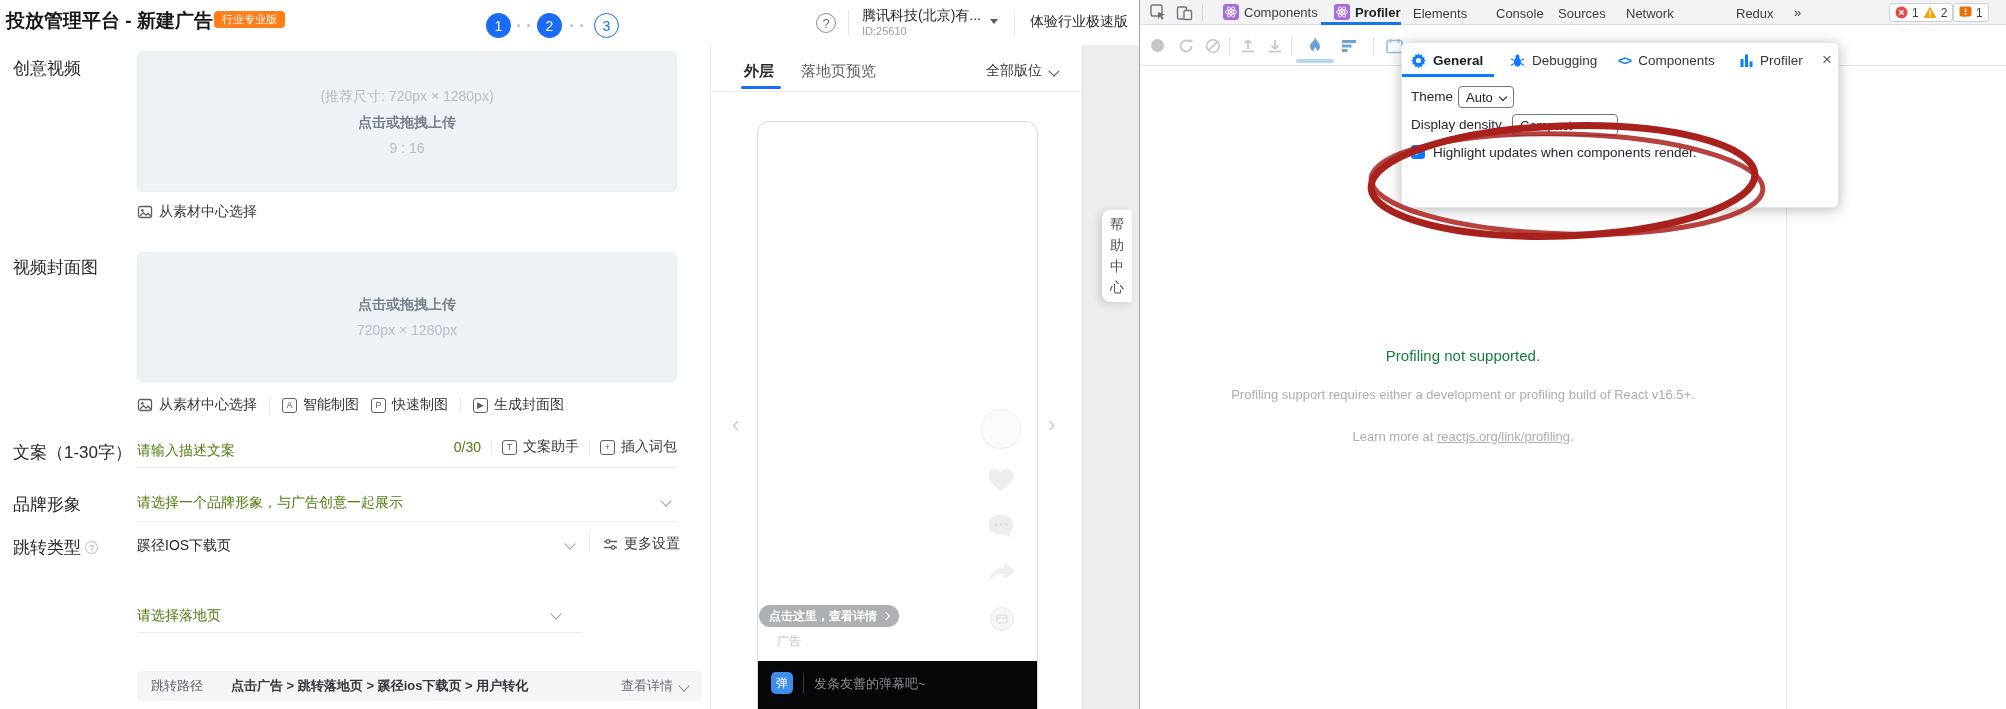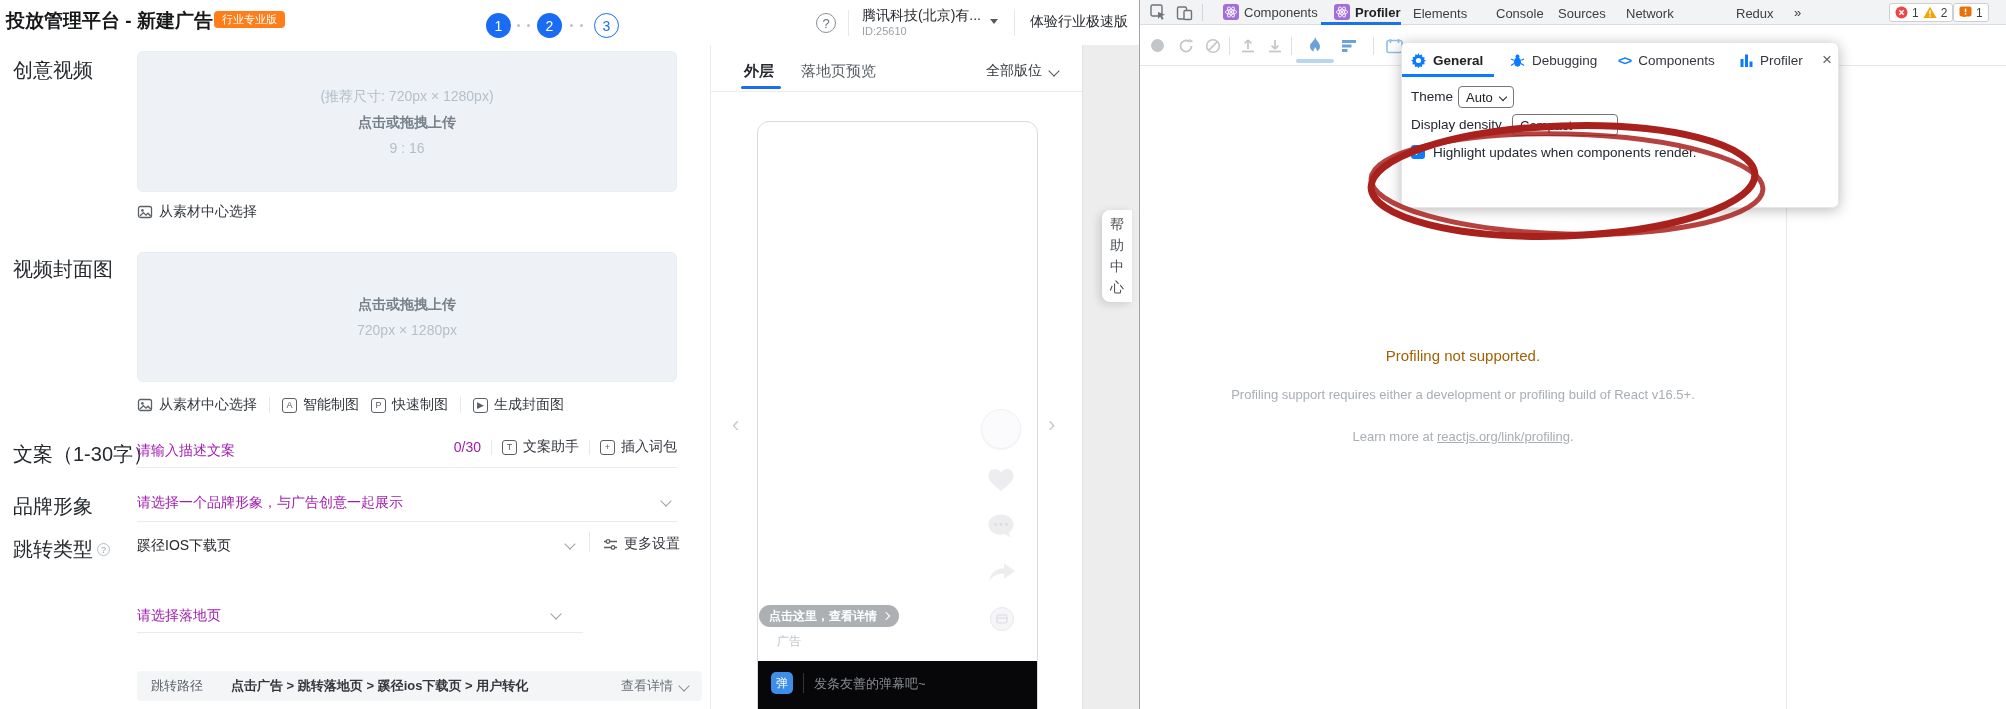--- a/index.html
+++ b/index.html
@@ -12,25 +12,25 @@
   .app-title{font-size:19px;font-weight:700;color:#17181a;}
   .badge{background:#ff7e1a;color:#fff;font-size:11px;border-radius:4px;padding:3px 8px;line-height:1;}
   .step-c{width:25px;height:25px;border-radius:50%;font-size:14px;display:flex;align-items:center;justify-content:center;}
   .step-on{background:#1a6cf5;color:#fff;}
   .step-off{background:#fff;color:#1a6cf5;border:1.5px solid #1a6cf5;}
   .step-dots{display:flex;gap:7px;}
   .step-dots i{width:3px;height:3px;border-radius:50%;background:#bac3cd;}
   .vsep{width:1px;background:#e6e8ec;}
   .qicon{width:20px;height:20px;border-radius:50%;border:1.5px solid #8a9099;color:#6a7076;font-size:13px;display:flex;align-items:center;justify-content:center;}
   .caret{width:0;height:0;border-left:4px solid transparent;border-right:4px solid transparent;border-top:5px solid #555a60;}
-  .lbl{font-size:20px;color:#26292e;}
+  .lbl{font-size:17px;color:#26292e;}
   .upload{background:#eef2f6;border:1px solid #e9eef3;border-radius:6px;display:flex;flex-direction:column;align-items:center;justify-content:center;gap:8px;}
   .hint{font-size:14px;color:#b6bec7;}
   .hint-b{font-size:14px;font-weight:600;color:#788089;}
-  .ph-txt{font-size:14px;color:#a21caf;}
+  .ph-txt{font-size:14px;color:#4d7c0f;}
   .val-txt{font-size:14px;color:#26292e;}
   .tool-link{font-size:14px;color:#33373d;display:flex;align-items:center;gap:6px;}
   .sq{width:15px;height:15px;border:1.2px solid #5a6066;border-radius:3px;color:#5a6066;font-size:9px;display:flex;align-items:center;justify-content:center;line-height:1;}
   .hline{height:1px;background:#e9ebef;}
   .chev{display:inline-block;width:8px;height:8px;border-right:1.5px solid #9aa1a8;border-bottom:1.5px solid #9aa1a8;transform:rotate(45deg);}
   .note{font-size:13px;color:#8a9098;}
   .blue-link{color:#2f7cf6;}
   .footer-box{background:#f4f5f7;border-radius:4px;display:flex;align-items:center;padding:0 14px;}
   
   .pv-tab-on{font-size:15px;font-weight:600;color:#26292e;}
@@ -44,21 +44,21 @@
   .devtools{position:absolute;left:1139px;top:0;width:867px;height:709px;background:#fff;border-left:1px solid #a2a2a2;}
   .dt-tabbar{position:absolute;left:0;top:0;width:100%;height:25px;background:#f2f3f4;border-bottom:1px solid #dadcdf;}
   .dt-tab{font-size:13px;color:#3c4043;}
   .dt-tab-active{font-size:13px;color:#202124;font-weight:600;}
   .react-sq{width:16px;height:16px;border-radius:3px;background:#a36ddb;display:flex;align-items:center;justify-content:center;}
   .badge-grp{background:#fff;border:1px solid #cfcfcf;border-radius:3px;height:19px;display:flex;align-items:center;gap:4px;padding:0 5px;font-size:12px;color:#3c4043;}
   .tb-sep{width:1px;height:18px;background:#e0e0e0;}
   .popup{position:absolute;background:#fff;border-radius:6px;box-shadow:0 2px 14px rgba(0,0,0,.28);border:1px solid #e6e6e6;}
   .pp-tab{font-size:13.5px;color:#33373d;display:flex;align-items:center;gap:7px;}
   .pp-select{border:1px solid #767676;border-radius:4px;height:22px;display:flex;align-items:center;gap:7px;padding:0 7px;font-size:13px;color:#202124;background:#fff;}
-  .msg1{font-size:15px;color:#a16207;}
+  .msg1{font-size:15px;color:#15803d;}
   .msg2{font-size:13px;color:#a9aeb4;}
   .cb{width:14px;height:14px;background:#0a7cff;border-radius:3px;color:#fff;font-size:10px;display:flex;align-items:center;justify-content:center;}
   .ver-row{background:#ddeefc;border-radius:3px;display:flex;align-items:center;padding:0 10px;font-size:13.5px;color:#23272f;}
   .dt-link{color:#176bd2;text-decoration:underline;}
   svg{display:block;}
 </style>
 </head>
 <body>
 
 <div class="screen">

